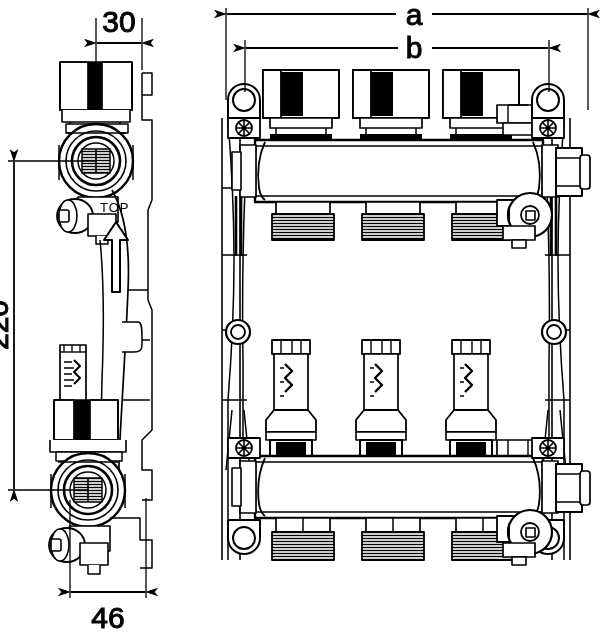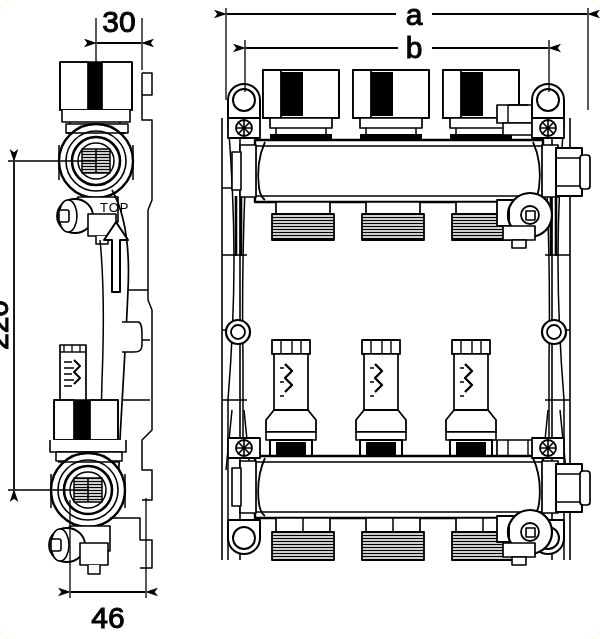--- a/index.html
+++ b/index.html
@@ -7,21 +7,20 @@
     padding: 0;
     background: #ffffff;
   }
   #drawing-root {
     position: relative;
     width: 600px;
     height: 639px;
     background: #fde047;
     font-family: "Liberation Sans", sans-serif;
     overflow: hidden;
-    border-radius: 10px;
   }
   svg.sheet {
     display: block;
     width: 600px;
     height: 639px;
   }
   .dim-text {
     font-family: "Liberation Sans", sans-serif;
     font-size: 30px;
     fill: #000000;

